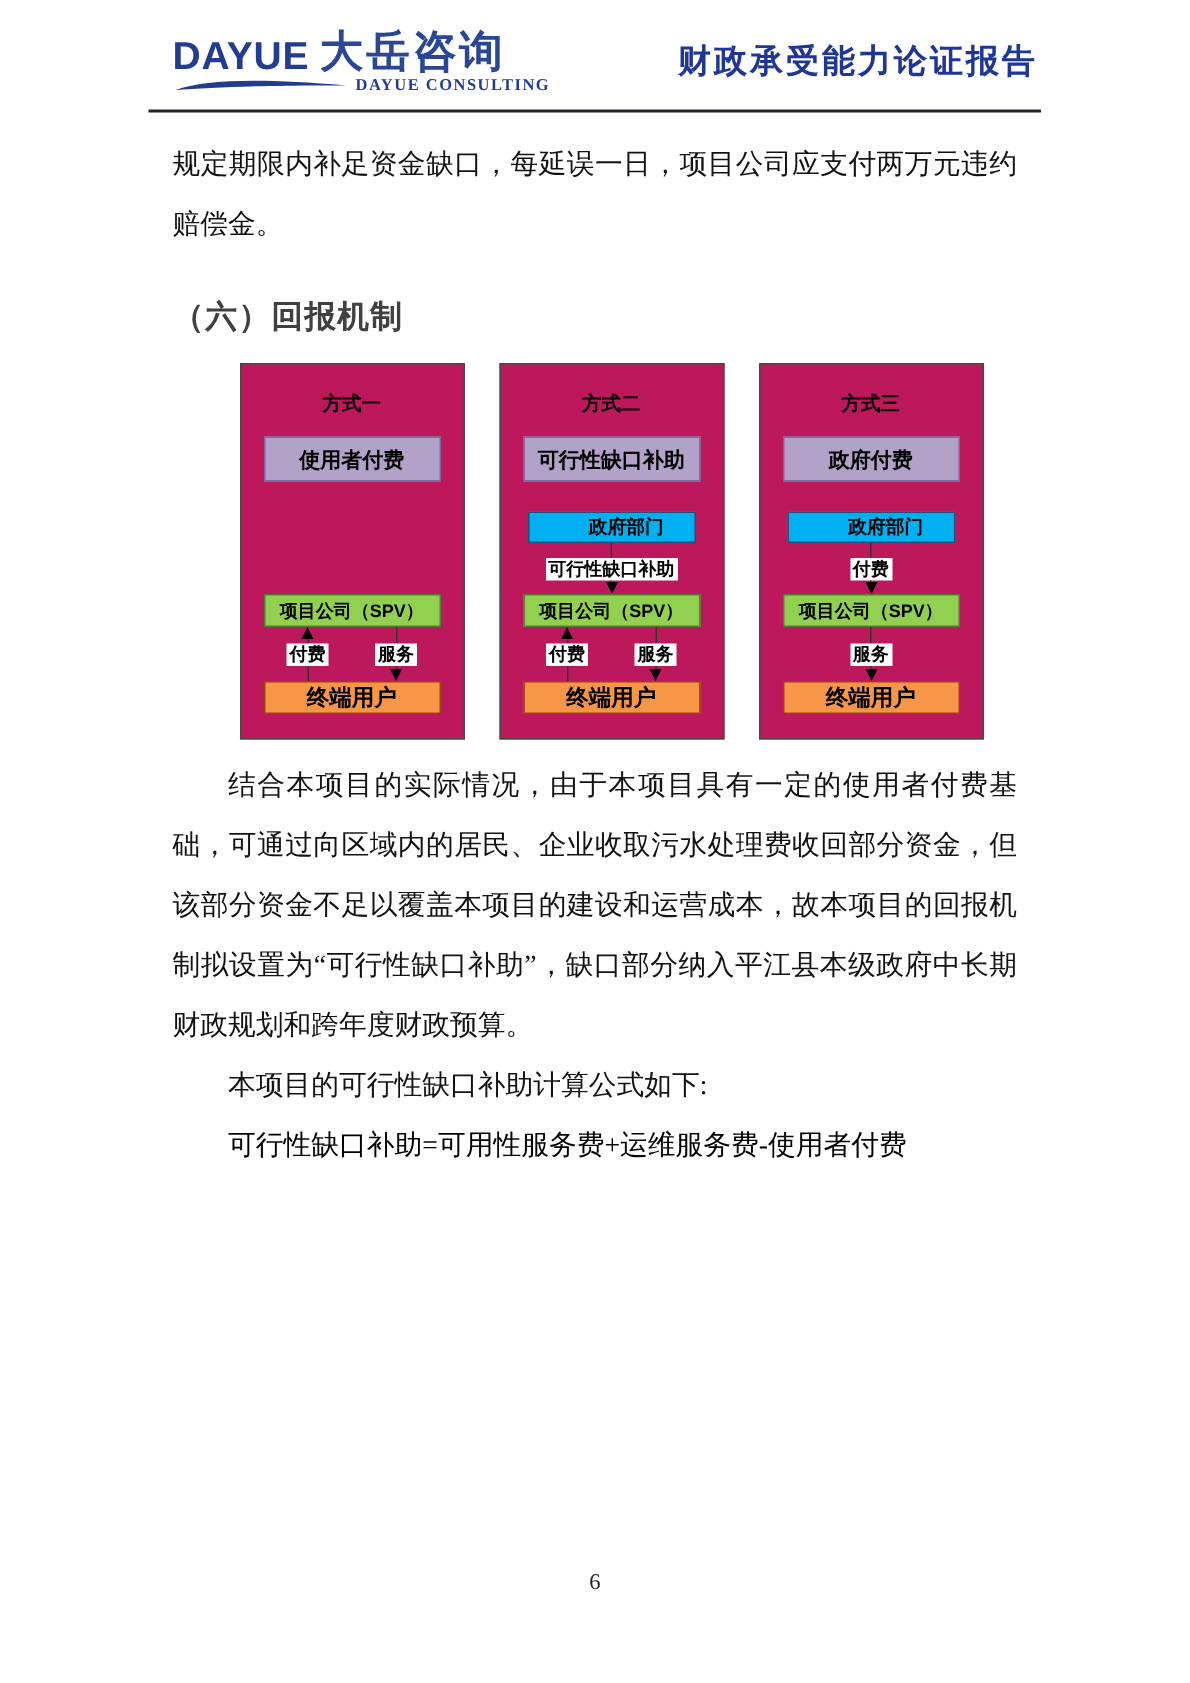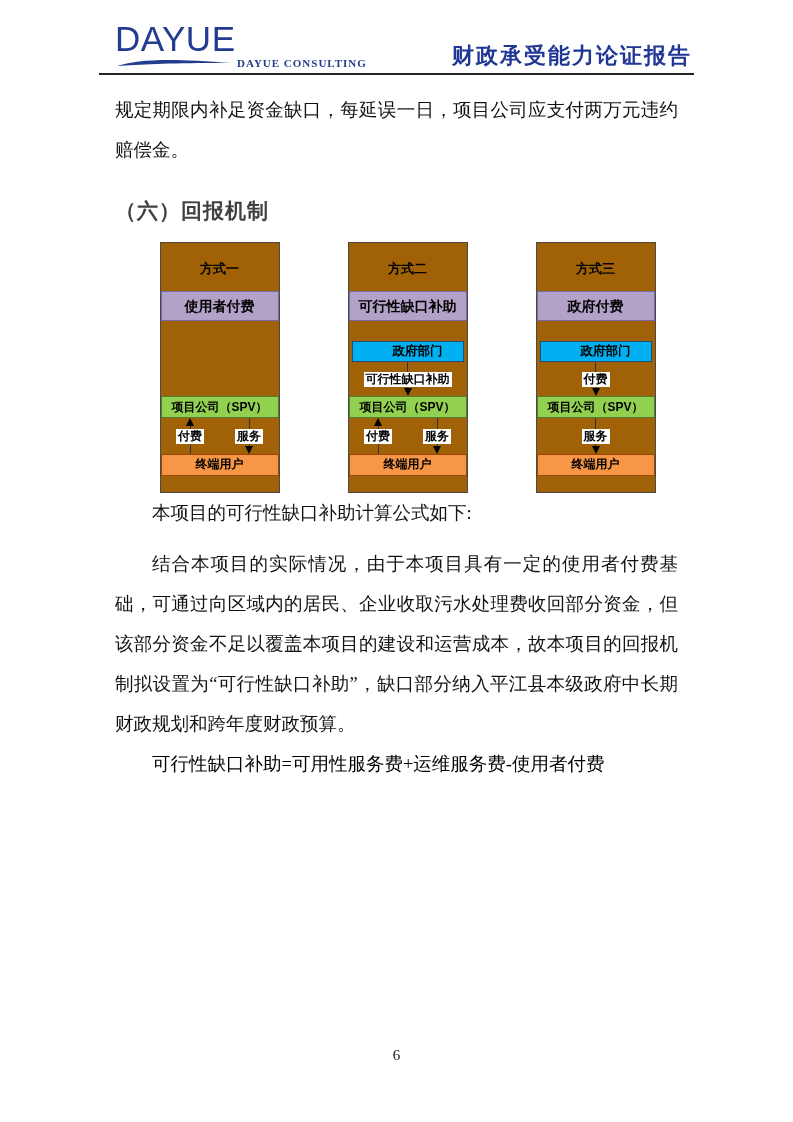--- a/index.html
+++ b/index.html
@@ -18,35 +18,35 @@
   .header {
     position:relative;
     margin:0 99px;
     height:75px;
     border-bottom:2px solid #23232b;
   }
   .logo { position:absolute; left:16px; top:21px; }
   .logo-row { display:flex; align-items:flex-end; gap:7px; line-height:1; }
   .logo-en {
     font-family:"Liberation Sans","DejaVu Sans",sans-serif;
-    font-weight:normal; font-size:35px; letter-spacing:0.5px; color:#223D8F;
+    font-weight:bold; font-size:26px; letter-spacing:0.5px; color:#223D8F;
   }
   .logo-cn {
     font-family:"Liberation Sans","DejaVu Sans",sans-serif;
     font-weight:bold; font-size:29px; color:#2A4795; letter-spacing:2px;
   }
   .logo-bottom { display:flex; align-items:center; margin-top:1px; }
   .swoosh { display:block; }
   .logo-sub {
     font-family:"Liberation Serif","DejaVu Serif",serif;
     font-weight:bold; font-size:11px; color:#223D8F; letter-spacing:1px;
     margin-left:4px;
   }
   .doc-title {
-    position:absolute; right:2px; bottom:6px;
+    position:absolute; right:2px; bottom:21px;
     font-weight:bold; font-size:22px; color:#1F3695;
     letter-spacing:2px; line-height:1;
   }
 
   
   .main { margin:0 115px; }
   .body-text {
     font-size:18.5px; line-height:40px; text-align:justify;
     color:#121212;
   }
@@ -70,37 +70,37 @@
   }
 
   
   .diagram {
     margin:17px auto 0 auto;
     width:496px;
     display:flex; justify-content:space-between;
     transform:translateX(11px);
   }
   .panel {
-    width:120px; height:251px;
+    width:150px; height:251px;
     border:1px solid #4a4a4a;
-    background:#a16207;
+    background:#be185d;
     display:flex; flex-direction:column; align-items:center;
     padding:12px 0 16px 0;
     font-family:"Liberation Sans","DejaVu Sans",sans-serif;
   }
   .panel-title { font-weight:bold; font-size:13px; color:#000; margin-top:5px; }
   .box {
     border:1.5px solid #444;
     display:flex; align-items:center; justify-content:center;
     font-weight:bold; color:#000; text-align:left; line-height:1;
   }
   .top-box { width:118px; height:30px; font-size:14px; margin-top:13px; }
   .gov-box { width:112px; height:21px; font-size:12.5px;padding-left:20px; }
   .spv-box { width:118px; height:22px; font-size:12px; }
-  .user-box { width:118px; height:22px; font-size:12px;font-family:Liberation Mono, monospace; }
+  .user-box { width:118px; height:22px; font-size:15px; }
   .spacer { flex:1; }
 
   .flowcol { display:flex; flex-direction:column; align-items:center; }
   .mid-col { height:34px; }
   .flow-area { height:36px; width:118px; display:flex; }
   .flow-half { flex:1; display:flex; flex-direction:column; align-items:center; }
   .seg { display:flex; flex-direction:column; align-items:center; flex:1; min-height:4px; }
   .vline { width:0; border-left:1.5px solid #333; flex:1; }
   .tri { width:0; height:0; }
   .tri-up   { border-left:4.5px solid transparent; border-right:4.5px solid transparent; border-bottom:8px solid #000; }
@@ -118,20 +118,21 @@
 </style>
 </head>
 <body>
 
 <div class="page">
 
   <div class="header">
     <div class="logo">
       <div class="logo-row">
         <span class="logo-en">DAYUE</span>
+        <span class="logo-cn">大岳咨询</span>
       </div>
       <div class="logo-bottom">
         <svg class="swoosh" width="118" height="10" viewBox="0 0 118 10">
           <path d="M2 8 C 22 1, 58 0, 116 5 C 62 4.5, 26 6.5, 2 8 Z" fill="#223D8F"></path>
         </svg>
         <span class="logo-sub">DAYUE CONSULTING</span>
       </div>
     </div>
     <div class="doc-title">财政承受能力论证报告</div>
   </div>
@@ -240,22 +241,22 @@
               <div class="vline"></div>
               <div class="tri tri-down"></div>
             </div>
         </div>
         <div class="box user-box" style="background-color: rgb(247, 150, 70); border-color: rgb(151, 72, 6);">终端用户</div>
       </div>
 
     </div>
 
 
+    <p class="body-text indent p3">结合本项目的实际情况，由于本项目具有一定的使用者付费基础，可通过向区域内的居民、企业收取污水处理费收回部分资金，但该部分资金不足以覆盖本项目的建设和运营成本，故本项目的回报机制拟设置为“可行性缺口补助”，缺口部分纳入平江县本级政府中长期财政规划和跨年度财政预算。</p>
     <p class="body-text indent p4">本项目的可行性缺口补助计算公式如下:</p>
-    <p class="body-text indent p3">结合本项目的实际情况，由于本项目具有一定的使用者付费基础，可通过向区域内的居民、企业收取污水处理费收回部分资金，但该部分资金不足以覆盖本项目的建设和运营成本，故本项目的回报机制拟设置为“可行性缺口补助”，缺口部分纳入平江县本级政府中长期财政规划和跨年度财政预算。</p>
     <p class="formula">可行性缺口补助=可用性服务费+运维服务费-使用者付费</p>
   </div>
 
   <div class="footer">
     <span>6</span>
   </div>
 
 </div>
 
 </body></html>

